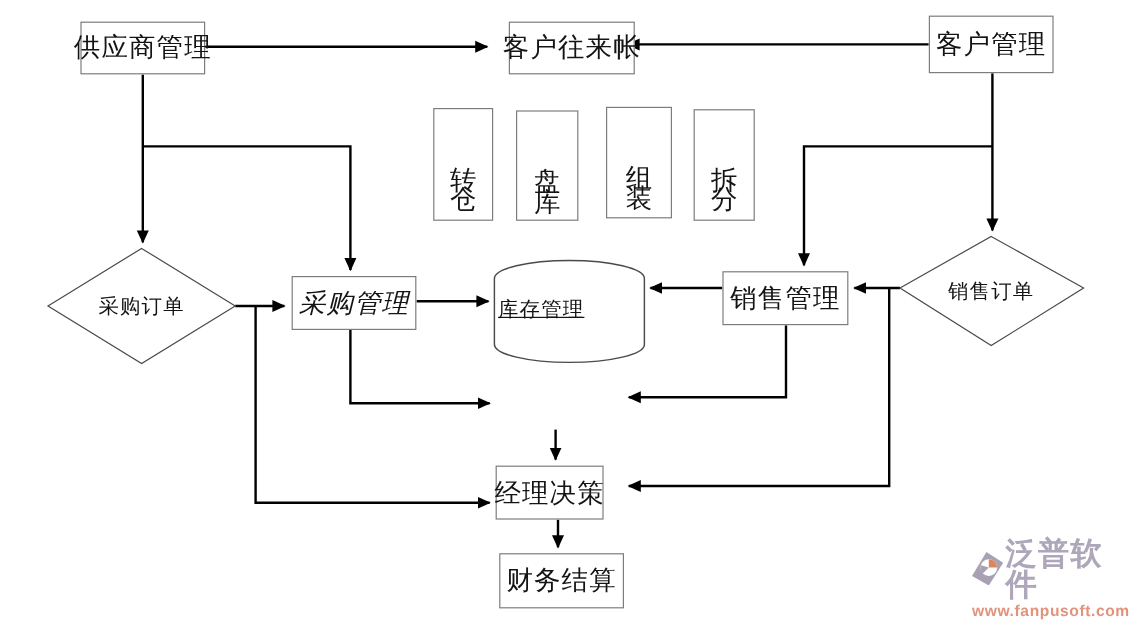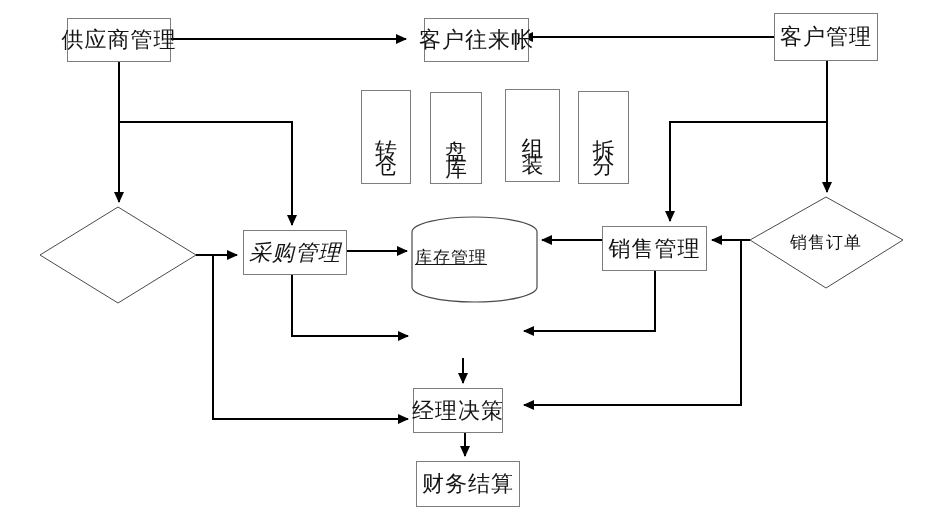--- a/index.html
+++ b/index.html
@@ -88,19 +88,34 @@
 
   <div class="node" style="left:243px; top:230px; width:104px; height:45px;font-style:italic;">采购管理</div>
 
   <div class="node" style="left:602px; top:226px; width:105px; height:45px;">销售管理</div>
 
 
   <div class="node" style="left:413px; top:388px; width:90px; height:45px;">经理决策</div>
 
   <div class="node" style="left:416px; top:461px; width:104px; height:46px;">财务结算</div>
 
+  <div class="shape-label" style="left:48px; top:243px; width:140px; height:24px;">采购订单</div>
 
   <div class="shape-label" style="left:756px; top:230px; width:140px; height:24px;">销售订单</div>
 
   <div class="shape-label" style="left:381px; top:245px; width:140px; height:24px;text-decoration:underline;">库存管理</div>
 
+  <div class="watermark">
+    <div class="wm-row">
+      <span style="display:inline-flex;">
+        <svg width="26" height="28" viewBox="0 0 26 28" xmlns="http://www.w3.org/2000/svg">
+          <polygon points="12,0 26,9 14,28 0,20" fill="#a8a1b3"></polygon>
+          <circle cx="14" cy="13" r="7" fill="#ffffff"></circle>
+          <path d="M14,13 L21,13 A7,7 0 0 0 14,6 Z" fill="#dd8560"></path>
+          <path d="M14,13 L9,18 A7,7 0 0 1 7.5,11 Z" fill="#a8a1b3"></path>
+        </svg>
+      </span>
+      <span class="wm-brand">泛普软件</span>
+    </div>
+    <div class="wm-url">www.fanpusoft.com</div>
+  </div>
 
 </div>
 
 </body></html>

